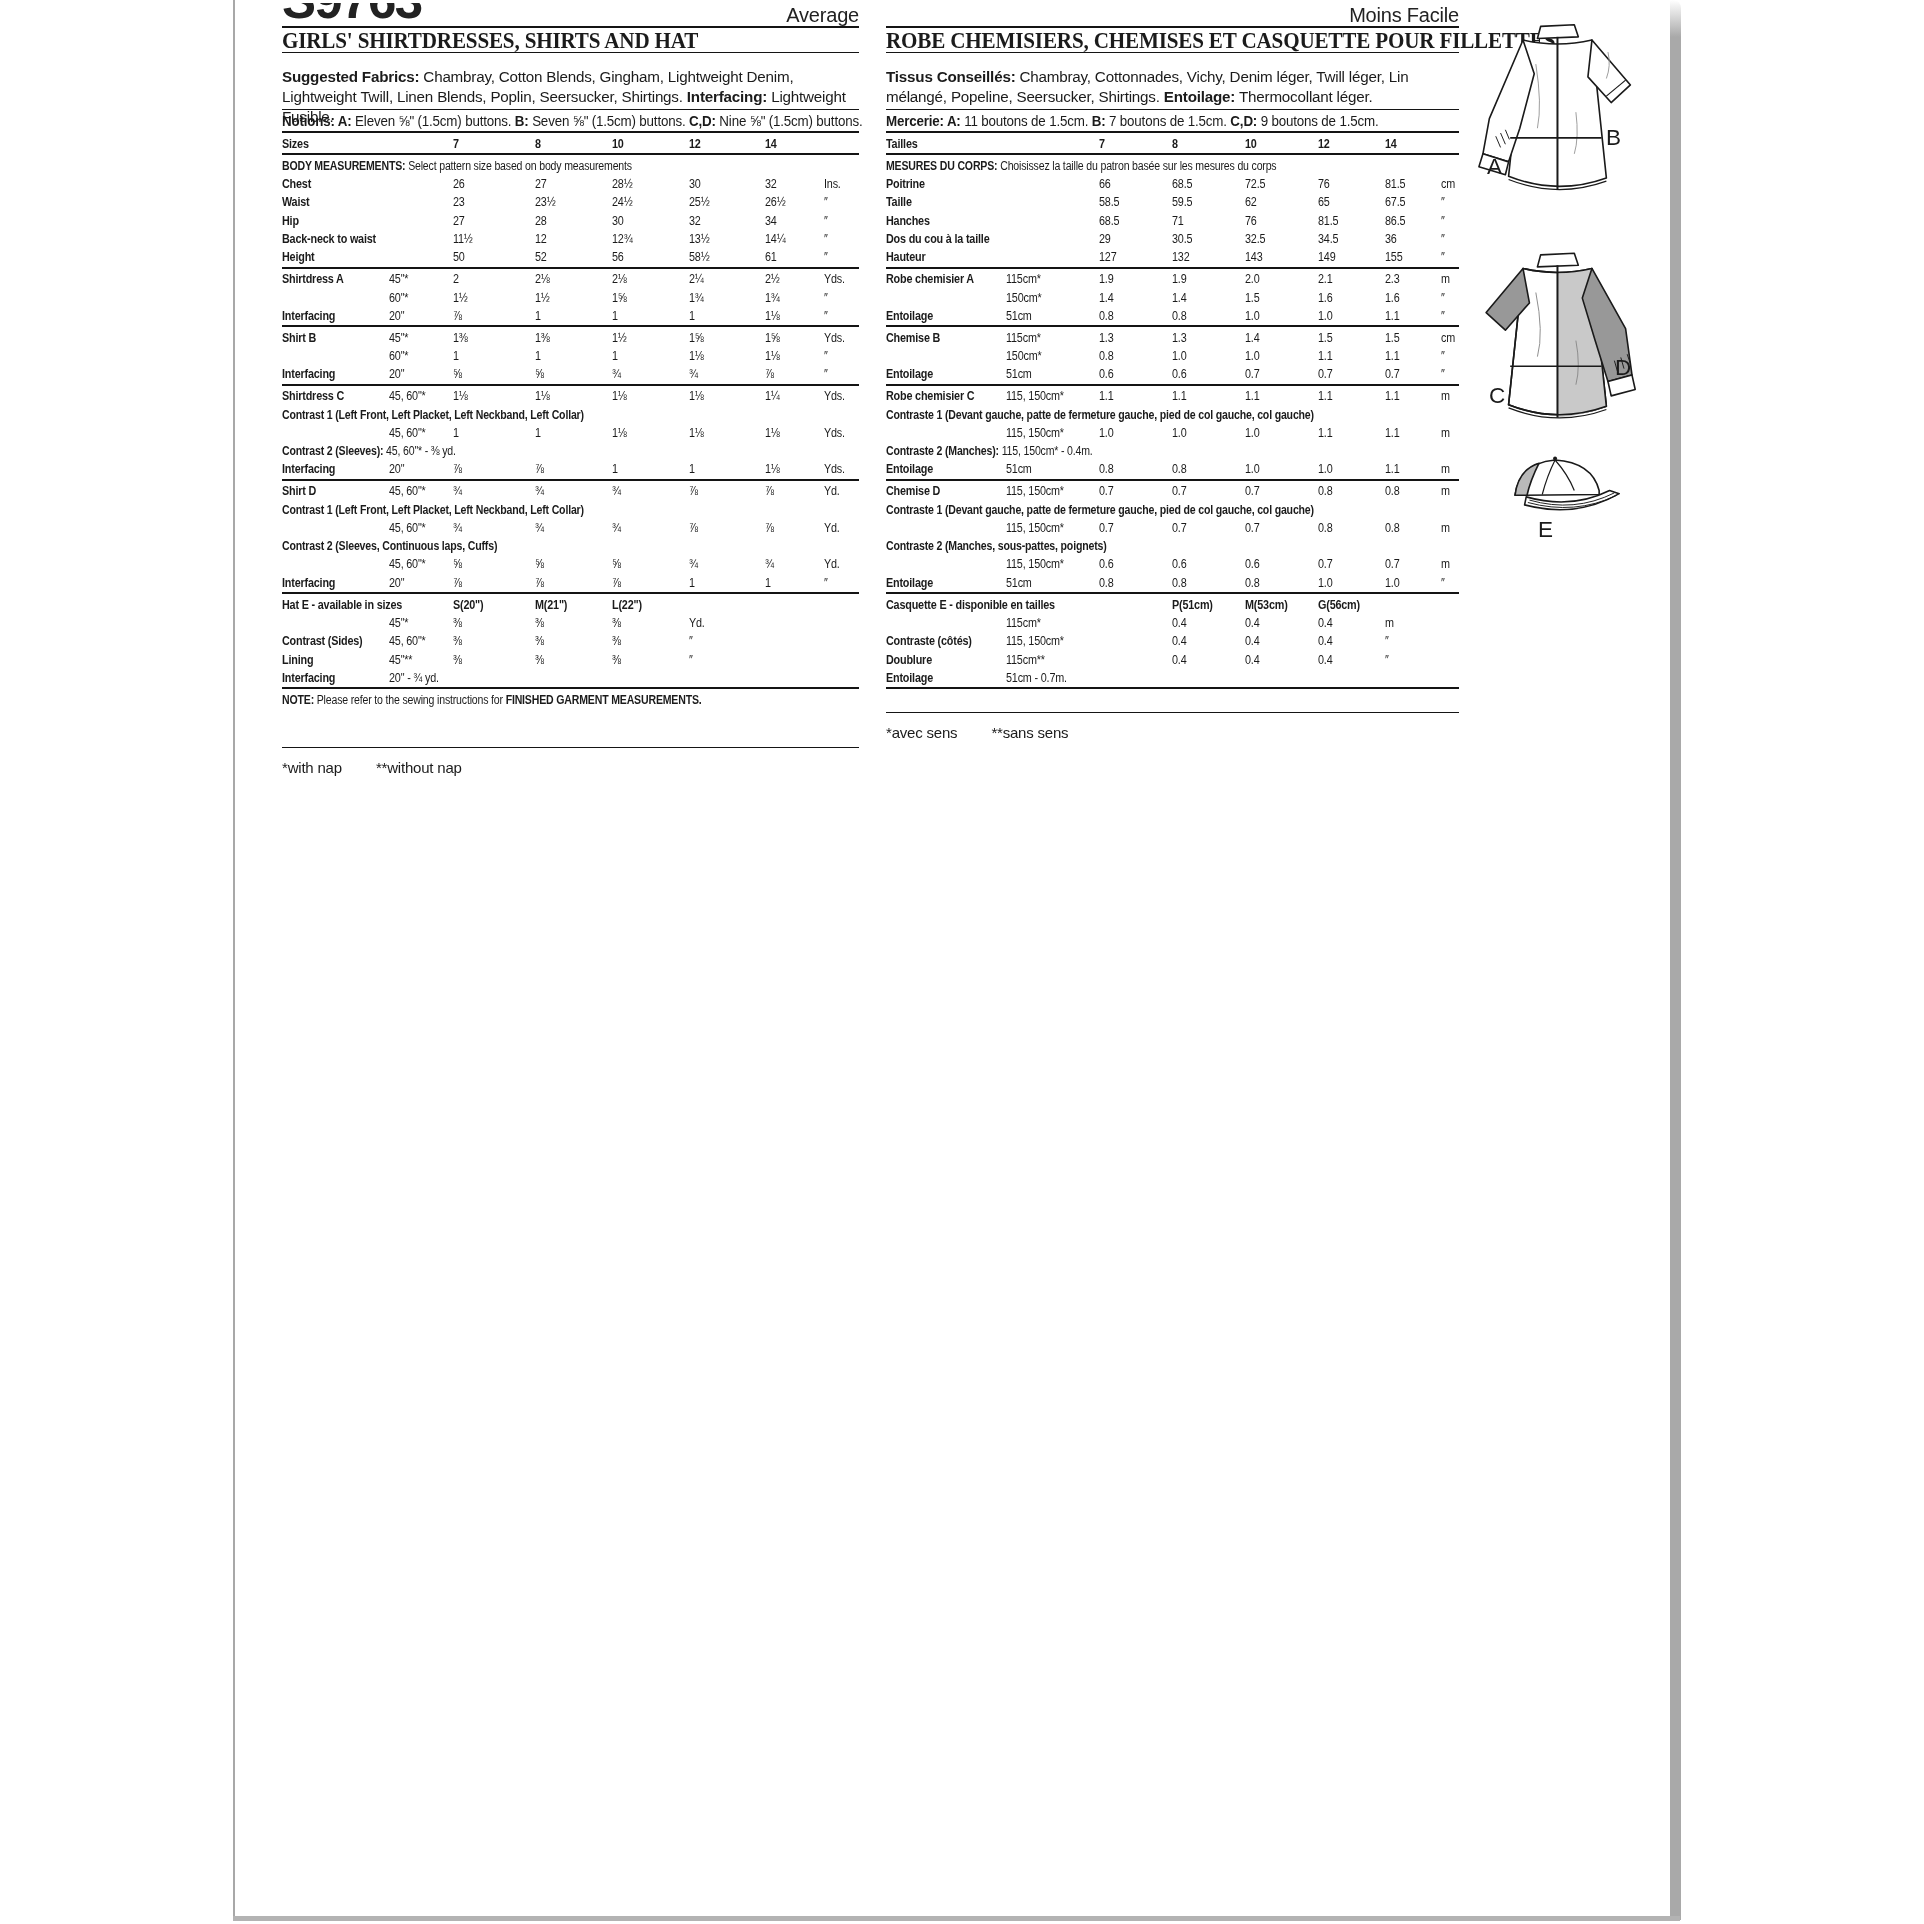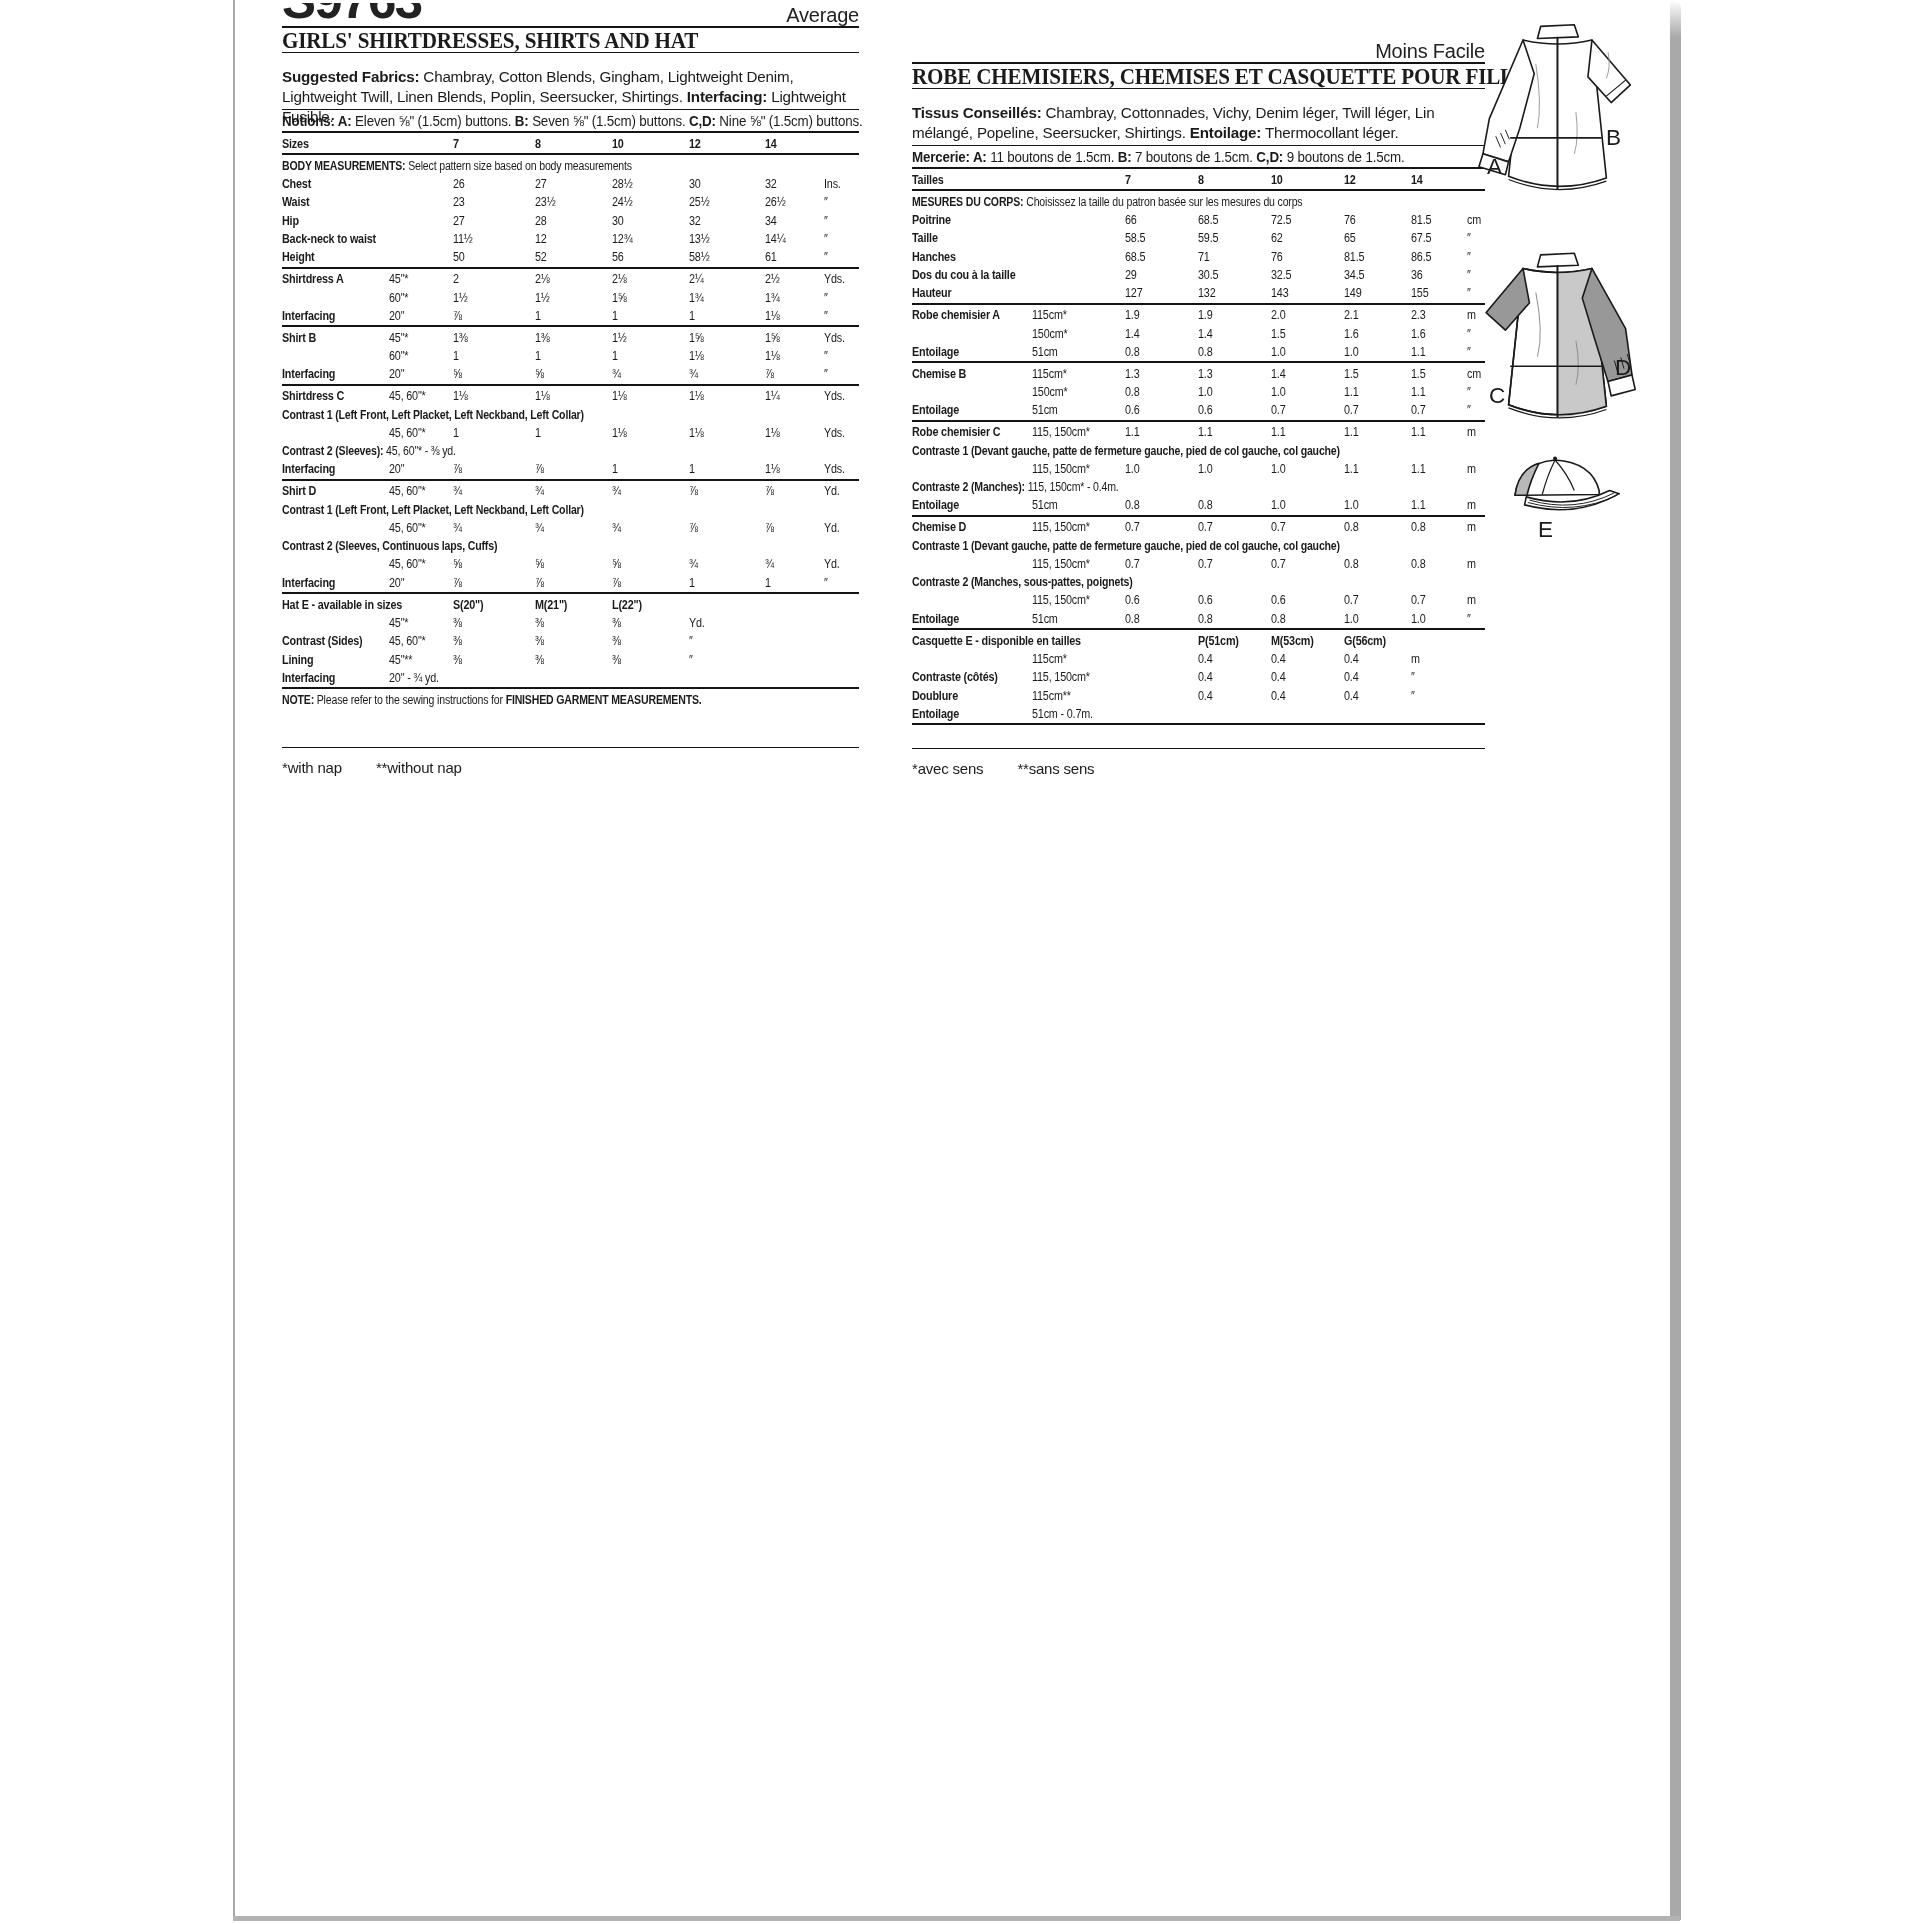--- a/index.html
+++ b/index.html
@@ -7,21 +7,21 @@
        font-family:"Liberation Sans","DejaVu Sans",sans-serif;color:#1b1b1b;letter-spacing:-0.2px;}
   
   .edge-left{position:absolute;left:233px;top:0;width:1.6px;height:1919px;background:#a8a8a8;}
   .edge-right{position:absolute;left:1670px;top:0;width:11.2px;height:1920px;
       background:linear-gradient(to bottom,rgba(168,168,168,0) 0px,#a9a9a9 37px,#a9a9a9 100%);
       border-top-right-radius:8px;}
   .edge-bottom{position:absolute;left:233px;top:1916px;width:1447px;height:4.8px;background:#b3b3b3;}
 
   .col{position:absolute;top:3.2px;}
   .col-en{left:282px;width:577px;}
-  .col-fr{left:912px;width:573px;margin-top:36px;}
+  .col-fr{left:886px;width:573px;}
 
   .colhead{position:relative;height:22.5px;overflow:hidden;}
   .code{position:absolute;left:0;top:-32px;font-size:51px;font-weight:800;letter-spacing:-1.6px;color:#222;}
   .diff{position:absolute;right:0;bottom:0px;font-size:20px;line-height:21px;color:#222;}
 
   .rulebar{border-top:2.4px solid #141414;height:1.6px;}
   .rulebar.r2{border-top:1.6px solid #141414;height:0.8px;}
 
   .titlerow{height:22.5px;line-height:22.5px;font-size:24px;white-space:nowrap;font-family:Liberation Serif, serif;}
   .para{height:42px;line-height:20px;font-size:15.2px;padding-top:13px;}

